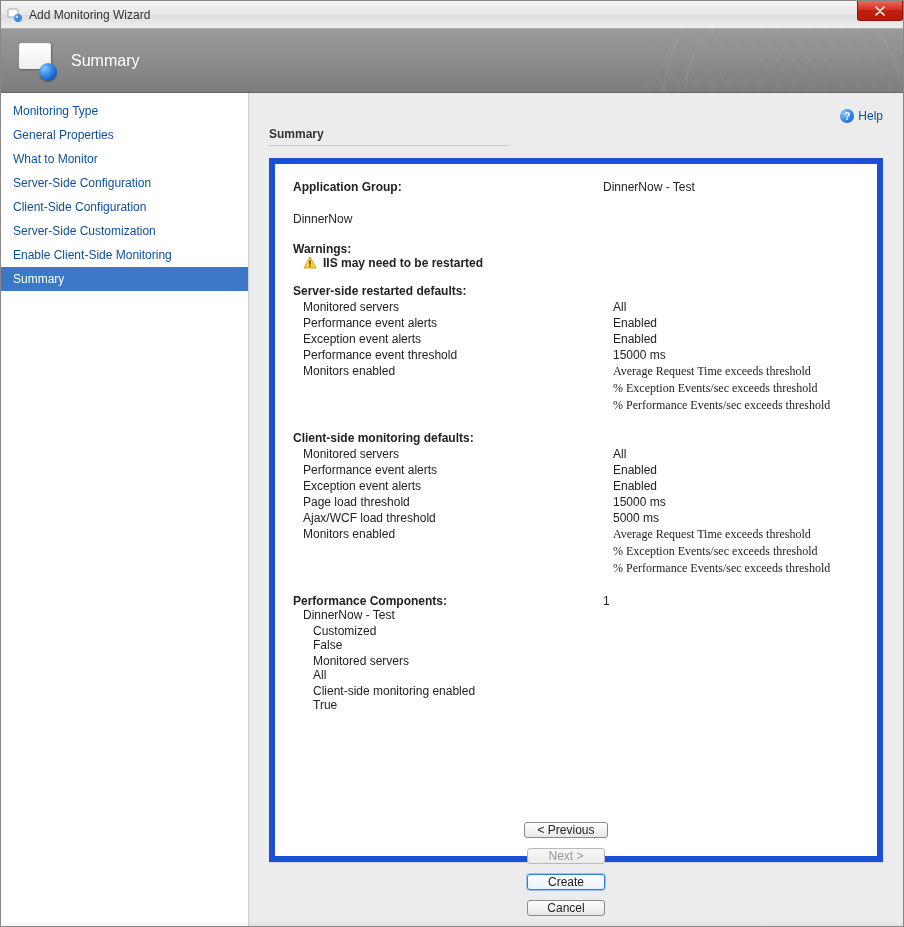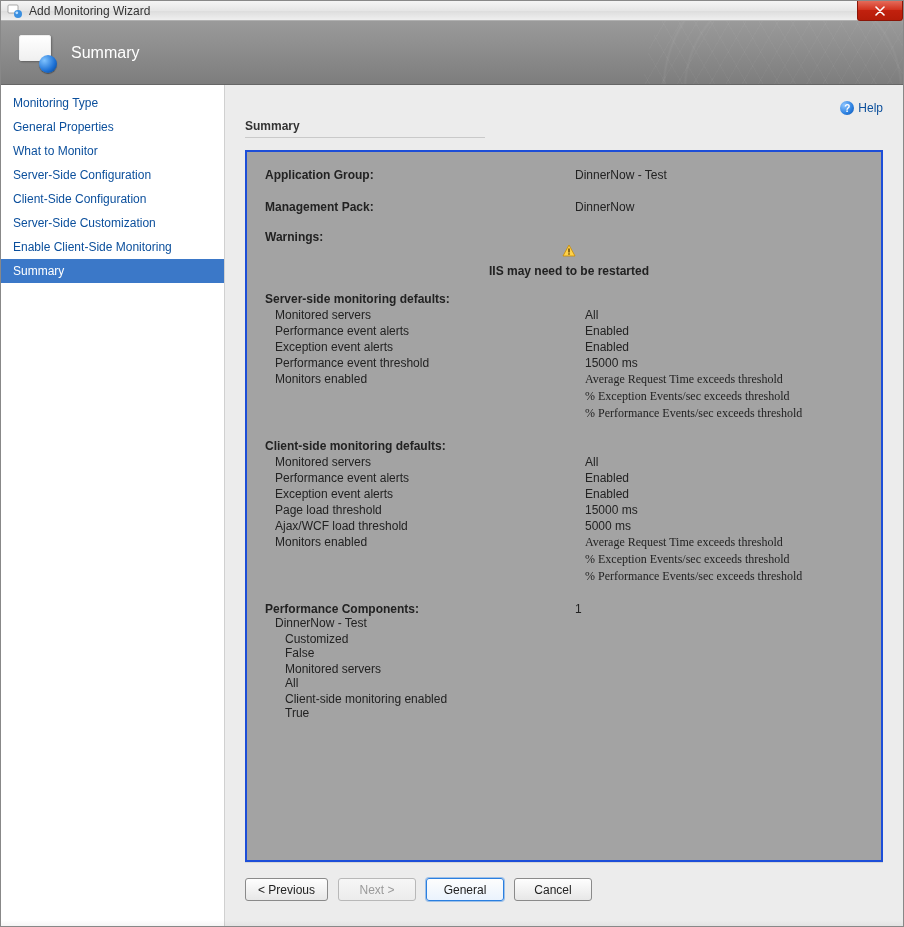--- a/index.html
+++ b/index.html
@@ -16,21 +16,21 @@
     width: 904px;
     height: 927px;
     background: #fff;
     border: 1px solid #888;
     position: relative;
     display: flex;
     flex-direction: column;
   }
   
   .titlebar {
-    height: 20px;
+    height: 28px;
     background: linear-gradient(to bottom, #f5f5f5 0%, #e6e6e6 50%, #dcdcdc 51%, #efefef 100%);
     display: flex;
     align-items: center;
     padding: 0 4px 0 6px;
     border-bottom: 1px solid #b0b0b0;
     position: relative;
   }
   .titlebar .app-icon {
     width: 16px; height: 16px; margin-right: 6px;
     position: relative;
@@ -108,21 +108,21 @@
   }
 
   
   .body {
     flex: 1;
     display: flex;
     min-height: 0;
     background: #ececec;
   }
   .sidebar {
-    width: 224px;
+    width: 248px;
     background: #fff;
     border-right: 1px solid #d0d0d0;
     padding-top: 6px;
   }
   .nav-item {
     padding: 5px 12px;
     color: #0b4f9c;
     cursor: pointer;
     font-size: 12px;
   }
@@ -164,52 +164,54 @@
     font-weight: bold;
     color: #333;
     padding-bottom: 4px;
     border-bottom: 1px solid #c9c9c9;
     width: 240px;
     margin-bottom: 12px;
     font-size: 12px;
   }
   .content-box {
     flex: 1;
-    border: 2px solid #1d4ed8;
-    background: #a3a3a3;
+    border: 6px solid #1d4ed8;
+    background: #ffffff;
     padding: 14px 18px;
     overflow: auto;
     font-size: 12px;
     color: #222;
   }
   .row { display: flex; }
   .row .lbl { width: 310px; }
   .row .val { flex: 1; }
   .bold { font-weight: bold; }
   .group-space { height: 14px; }
   .indent1 { padding-left: 10px; }
   .indent2 { padding-left: 20px; flex-direction: column; }
   .line-space { margin-top: 2px; margin-bottom: 2px; }
-  .warn-line { display:flex; align-items:center; gap:6px;flex-direction:column; }
+  .warn-line { display:flex; align-items:flex-start; gap:6px; }
   .warn-icon {
     width: 14px; height: 14px;
     display:inline-block;
   }
   .warn-icon svg { width:14px; height:14px; display:block; }
   .multi-val .val div { margin-bottom: 2px; font-family: Liberation Serif, serif; }
 
   
   .footer {
     height: 54px;
     background: #ececec;
     border-top: 1px solid #d6d6d6;
     display: flex;
+    justify-content: flex-end;
     align-items: center;
     gap: 10px;
     padding-right: 20px;
+    flex-direction: column;
   }
   .btn {
     min-width: 78px;
     height: 23px;
     padding: 0 12px;
     font-size: 12px;
     border: 1px solid #8a8a8a;
     border-radius: 3px;
     background: linear-gradient(to bottom, #fefefe, #e7e7e7);
     cursor: pointer;
@@ -291,41 +293,40 @@
       <div class="content-box">
 
         <div class="row line-space">
           <div class="lbl bold">Application Group:</div>
           <div class="val">DinnerNow - Test</div>
         </div>
 
         <div class="group-space"></div>
 
         <div class="row line-space">
-          <div class="lbl bold">Management Pack:</div>
           <div class="val">DinnerNow</div>
         </div>
 
         <div class="group-space"></div>
 
         <div class="bold">Warnings:</div>
         <div class="warn-line indent1">
           <span class="warn-icon">
             <svg viewBox="0 0 14 14">
                 <path d="M7 1 L13 12 L1 12 Z" fill="#ffd24a" stroke="#c98b00" stroke-width="0.8"></path>
                 <rect x="6.3" y="4.5" width="1.4" height="4" fill="#5a3b00"></rect>
                 <rect x="6.3" y="9.3" width="1.4" height="1.4" fill="#5a3b00"></rect>
               </svg>
           </span>
           <span class="bold">IIS may need to be restarted</span>
         </div>
 
         <div class="group-space"></div>
 
-        <div class="bold">Server-side monitoring defaults:</div>
+        <div class="bold">Server-side restarted defaults:</div>
         <div class="row indent1 line-space">
           <div class="lbl">Monitored servers</div>
           <div class="val">All</div>
         </div>
         <div class="row indent1 line-space">
           <div class="lbl">Performance event alerts</div>
           <div class="val">Enabled</div>
         </div>
         <div class="row indent1 line-space">
           <div class="lbl">Exception event alerts</div>
@@ -394,20 +395,20 @@
         <div class="row indent2 line-space">
           <div class="lbl" style="width:300px">Client-side monitoring enabled</div>
           <div class="val">True</div>
         </div>
 
       </div>
 
       <div class="footer">
         <button class="btn">&lt; Previous</button>
         <button class="btn" disabled="">Next &gt;</button>
-        <button class="btn primary">General</button>
+        <button class="btn primary">Create</button>
         <button class="btn">Cancel</button>
       </div>
 
     </div>
   </div>
 
 </div>
 
 </body></html>

